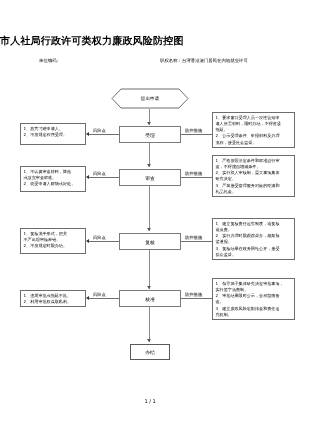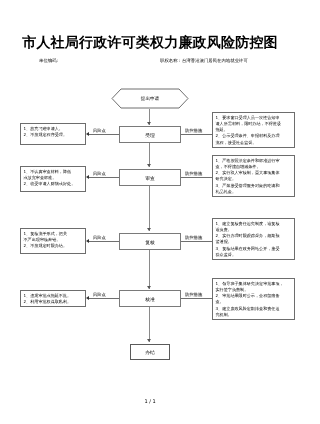--- a/index.html
+++ b/index.html
@@ -22,22 +22,22 @@
     width: 300px;
     height: 424px;
   }
 
   
   .title {
     position: absolute;
     left: 0;
     top: 34px;
     width: 300px;
-    text-align: center;
-    font-size: 14px;
+    text-align: left;
+    font-size: 10px;
     font-weight: bold;
     letter-spacing: 0.2px;
     font-family: "DejaVu Serif", "Liberation Serif", serif;
     color: #000;
     white-space: nowrap;
   }
   .hdr {
     position: absolute;
     top: 58px;
     font-size: 4.4px;

